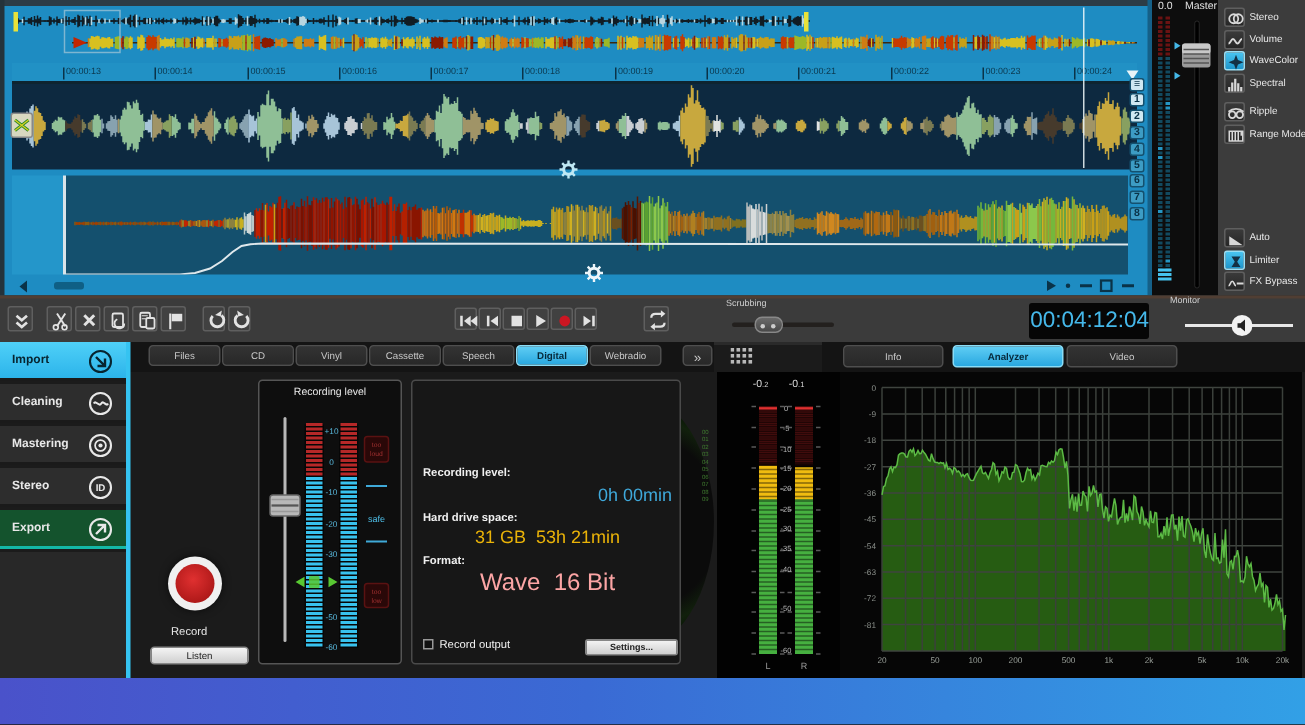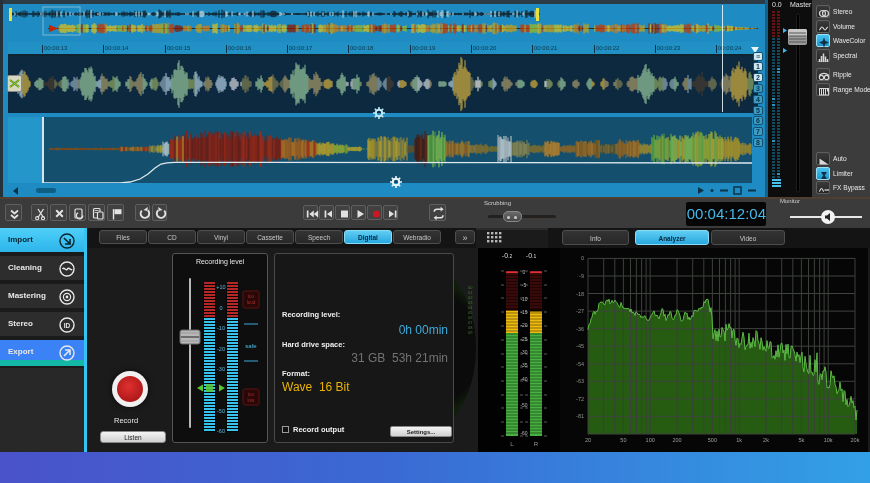--- a/index.html
+++ b/index.html
@@ -326,21 +326,21 @@
         <circle cx="8" cy="8" r="1.4" fill="#e8e8e8"></circle>
       </svg>
     </div>
     <div style="position:absolute;left:0;top:312px;width:84px;height:26px;background:#2d2d2d;border-bottom:2px solid #1a1a1a">
       <div style="position:absolute;left:8px;top:7px;font-size:8px;font-weight:bold;color:#e8e8e8">Stereo</div>
       <svg width="16" height="16" viewBox="0 0 16 16" style="position:absolute;left:59px;top:5px">
         <circle cx="8" cy="8" r="7" stroke="#e8e8e8" fill="none" stroke-width="1.4"></circle>
         <text x="8" y="10.5" font-size="6.5" fill="#e8e8e8" text-anchor="middle" font-weight="bold">ID</text>
       </svg>
     </div>
-    <div style="position:absolute;left:0;top:340px;width:84px;height:26px;background:#3b82f6;border-bottom:6px solid #14b8a6">
+    <div style="position:absolute;left:0;top:340px;width:84px;height:26px;background:#14532d;border-bottom:2px solid #14b8a6">
       <div style="position:absolute;left:8px;top:7px;font-size:8px;font-weight:bold;color:#e8e8e8">Export</div>
       <svg width="16" height="16" viewBox="0 0 16 16" style="position:absolute;left:59px;top:5px">
         <circle cx="8" cy="8" r="7" stroke="#e8e8e8" fill="none" stroke-width="1.4"></circle>
         <path d="M5 11l6-6M11 10V5H6" stroke="#e8e8e8" stroke-width="1.6" fill="none"></path>
       </svg>
     </div>
 <div class="abs" style="left:0;top:368px;width:84px;height:86px;background:#282828"></div>
 <div class="abs" style="left:84px;top:228px;width:3px;height:224px;background:#35c3f1"></div>
 <div style="position:absolute;left:99px;top:230px;width:48px;height:14px;background:linear-gradient(#333,#282828);border:1px solid #4e4e4e;color:#c8c8c8;border-radius:3px;font-size:6.5px;text-align:center;line-height:14px;box-sizing:border-box">Files</div>
     <div style="position:absolute;left:148px;top:230px;width:48px;height:14px;background:linear-gradient(#333,#282828);border:1px solid #4e4e4e;color:#c8c8c8;border-radius:3px;font-size:6.5px;text-align:center;line-height:14px;box-sizing:border-box">CD</div>
@@ -405,25 +405,25 @@
       <path d="M181 333H199M181 341H199" stroke="#999" stroke-width="1"></path>
     </svg>
 
 <div class="abs" style="left:368px;top:262px;width:108px;height:172px;border-radius:50%;background:radial-gradient(circle,#0b0b0b 58%,#11200c 70%,#0a1806 76%,#070707 79%)"></div>
 <div class="abs" style="left:468px;top:285px;width:8px;height:50px;font-size:4px;color:#3f7a2f;line-height:5px;overflow:hidden">00 01 02 03 04 05 06 07 08 09 10 11</div>
 
 <div class="abs" style="left:274px;top:253px;width:180px;height:190px;background:#171717;border:1px solid #4a4a4a;border-radius:3px"></div>
 <div class="abs" style="left:282px;top:310px;font-size:7.5px;color:#f0f0f0;font-weight:bold">Recording level:</div>
 <div class="abs" style="left:282px;top:323px;width:166px;font-size:12px;color:#3fa9db;text-align:right">0h 00min</div>
 <div class="abs" style="left:282px;top:340px;font-size:7.5px;color:#f0f0f0;font-weight:bold">Hard drive space:</div>
-<div class="abs" style="left:282px;top:351px;width:166px;font-size:12px;color:#737373;text-align:right">31 GB&nbsp; 53h 21min</div>
+<div class="abs" style="left:282px;top:351px;width:166px;font-size:12px;color:#eab308;text-align:center">31 GB&nbsp; 53h 21min</div>
 <div class="abs" style="left:282px;top:369px;font-size:7.5px;color:#f0f0f0;font-weight:bold">Format:</div>
-<div class="abs" style="left:282px;top:380px;width:166px;font-size:12px;color:#eab308;text-align:left">Wave&nbsp; 16 Bit</div>
+<div class="abs" style="left:282px;top:380px;width:166px;font-size:16px;color:#fca5a5;text-align:center">Wave&nbsp; 16 Bit</div>
 <div class="abs" style="left:282px;top:426px;width:7px;height:7px;background:#111;border:1px solid #999"></div>
-<div class="abs" style="left:293px;top:425px;font-size:7.5px;color:#f0f0f0;font-weight:bold">Record output</div>
+<div class="abs" style="left:293px;top:425px;font-size:7.5px;color:#f0f0f0;font-weight:normal">Record output</div>
 <div class="abs" style="left:390px;top:426px;width:62px;height:11px;background:linear-gradient(#f4f4f4,#cfcfcf);border:1px solid #888;border-radius:2px;font-size:6px;color:#222;text-align:center;line-height:10px;font-weight:bold">Settings...</div>
 
 <div class="abs" style="left:478px;top:248px;width:82px;height:204px;background:#020202"></div>
 <svg class="abs" style="left:0;top:0" width="870" height="483" viewBox="0 0 870 483">
       <rect x="506" y="271" width="12" height="39.5" fill="#200505"></rect>
       <rect x="506" y="273" width="12" height="2" fill="#4a0e0e"></rect>
       <rect x="506" y="276" width="12" height="2" fill="#4a0e0e"></rect>
       <rect x="506" y="279" width="12" height="2" fill="#4a0e0e"></rect>
       <rect x="506" y="282" width="12" height="2" fill="#4a0e0e"></rect>
       <rect x="506" y="285" width="12" height="2" fill="#4a0e0e"></rect>

